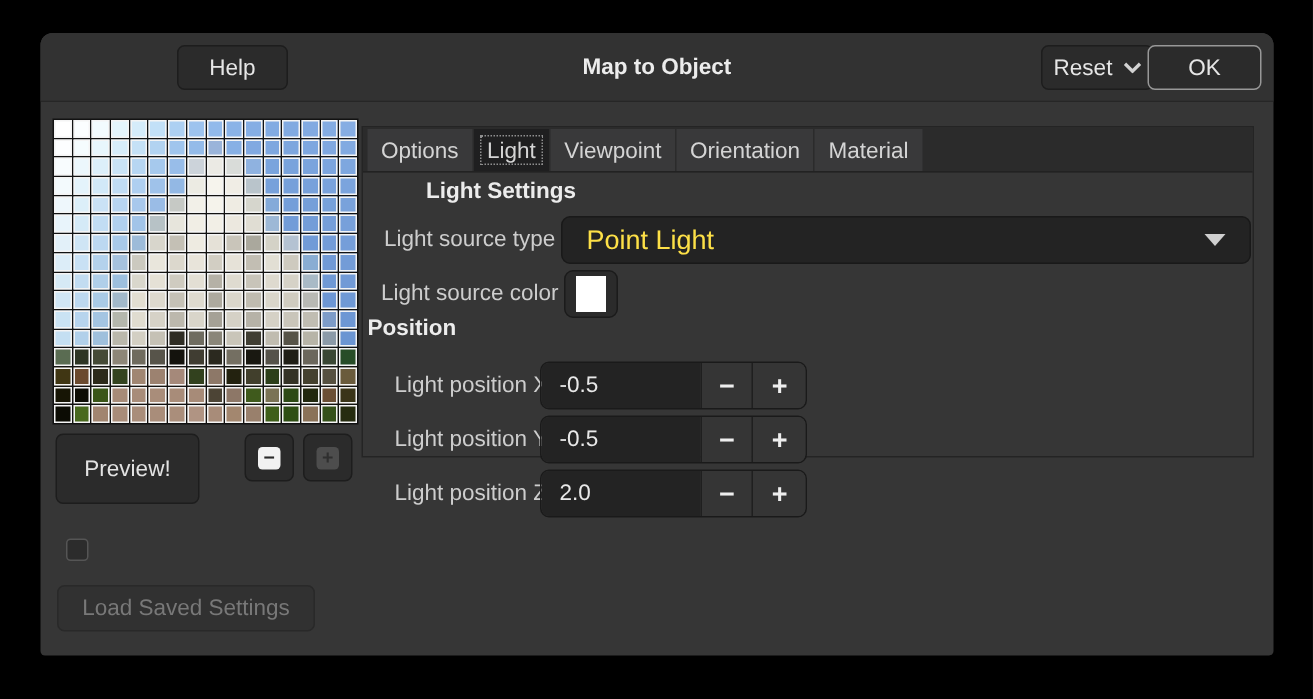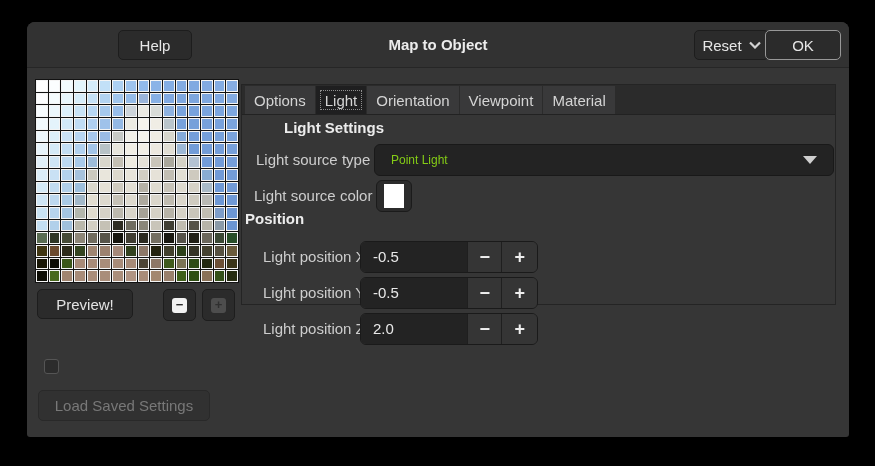--- a/index.html
+++ b/index.html
@@ -56,22 +56,22 @@
               display:flex; align-items:stretch; padding-left:3px; gap:1px; }
   .tab { background:#39393a; color:#d4d4d4; font-size:15px; padding:0 9px;
          display:flex; align-items:center; cursor:default; margin-top:1px; }
   .tab.selected { background:#1f1f20; outline:1px dotted #8f8f8f; outline-offset:-5px; }
 
   .sect { position:absolute; left:3px; font-weight:bold; font-size:15px; color:#ececec; }
   .flabel { position:absolute; font-size:15px; color:#cdcdcd; line-height:32px; }
 
   .dropdown { position:absolute; left:132px; width:460px; height:32px;
               background:#232323; border:1px solid #191919; border-radius:6px;
-              display:flex; align-items:center; padding:0 16px; color:#84cc16;
-              font-size:12px; cursor:default; }
+              display:flex; align-items:center; padding:0 16px; color:#fde047;
+              font-size:18px; cursor:default; }
   .dropdown .arrow { margin-left:auto; width:0; height:0;
                      border-left:7px solid transparent; border-right:7px solid transparent;
                      border-top:8px solid #cfcfcf; }
 
   .swatch-btn { position:absolute; left:134px; width:36px; height:32px;
                 background:#2b2b2b; border:1px solid #1b1b1b; border-radius:6px;
                 display:flex; align-items:center; justify-content:center; cursor:default; }
   .swatch { width:20px; height:24px; }
 
   .spin { position:absolute; left:118px; width:178px; height:32px;
@@ -352,40 +352,40 @@
         <div class="cell" style="background: rgb(168, 140, 121); border-color: rgb(244, 244, 244);"></div>
         <div class="cell" style="background: rgb(163, 135, 111); border-color: rgb(244, 244, 244);"></div>
         <div class="cell" style="background: rgb(153, 128, 108); border-color: rgb(244, 244, 244);"></div>
         <div class="cell" style="background: rgb(63, 95, 26); border-color: rgb(244, 244, 244);"></div>
         <div class="cell" style="background: rgb(47, 79, 20); border-color: rgb(244, 244, 244);"></div>
         <div class="cell" style="background: rgb(138, 114, 88); border-color: rgb(244, 244, 244);"></div>
         <div class="cell" style="background: rgb(53, 81, 26); border-color: rgb(244, 244, 244);"></div>
         <div class="cell" style="background: rgb(38, 44, 16); border-color: rgb(244, 244, 244);"></div>
       </div>
 
-    <div class="btn" style="left:10px;top:267px;width:96px;height:30px;">Preview!</div>
+    <div class="btn" style="left:10px;top:267px;width:96px;height:47px;">Preview!</div>
     <div class="btn" style="left:136px;top:267px;width:33px;height:32px;">
       <span class="zoom-glyph">−</span>
     </div>
     <div class="btn" style="left:175px;top:267px;width:33px;height:32px;">
       <span class="zoom-glyph dis">+</span>
     </div>
 
     <div class="chk-row" style="top:337px;">
       <span class="chk off"></span>
     </div>
 
     <div class="btn disabled" style="left:11px;top:368px;width:172px;height:31px;">Load Saved Settings</div>
 
     <div class="frame">
       <div class="tabstrip">
         <div class="tab">Options</div>
         <div class="tab selected">Light</div>
+        <div class="tab">Viewpoint</div>
         <div class="tab">Orientation</div>
-        <div class="tab">Viewpoint</div>
         <div class="tab">Material</div>
       </div>
 
       <div class="sect" style="top:34px;margin-left:39px;">Light Settings</div>
 
       <div class="flabel" style="left:14px;top:59px;">Light source type</div>
       <div class="dropdown" style="top:59px;">
         <span>Point Light</span>
         <span class="arrow"></span>
       </div>

